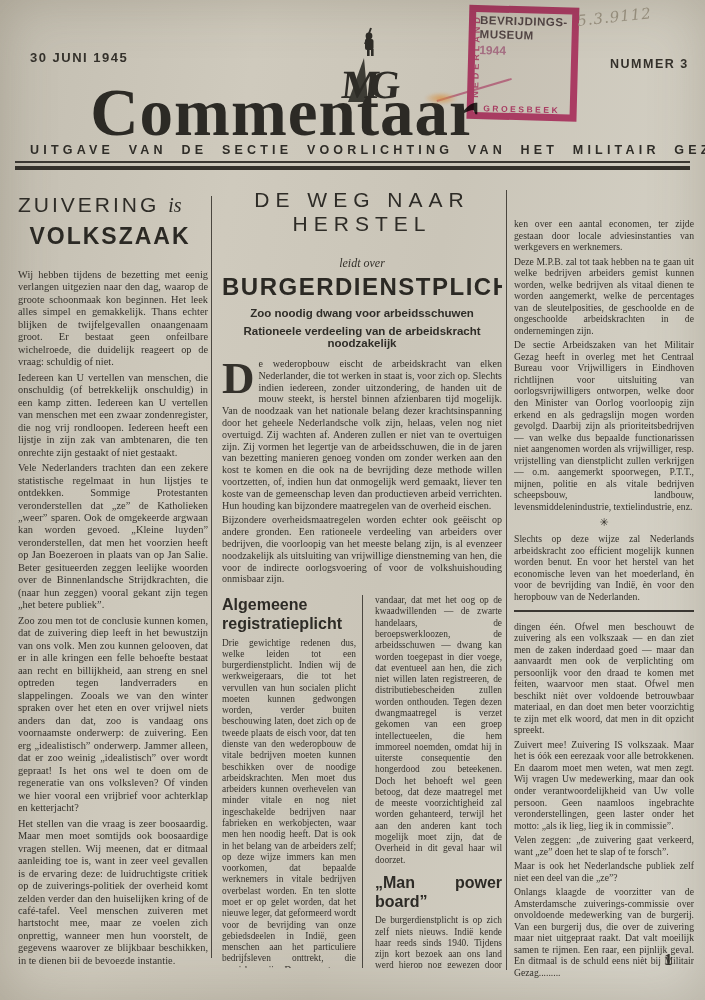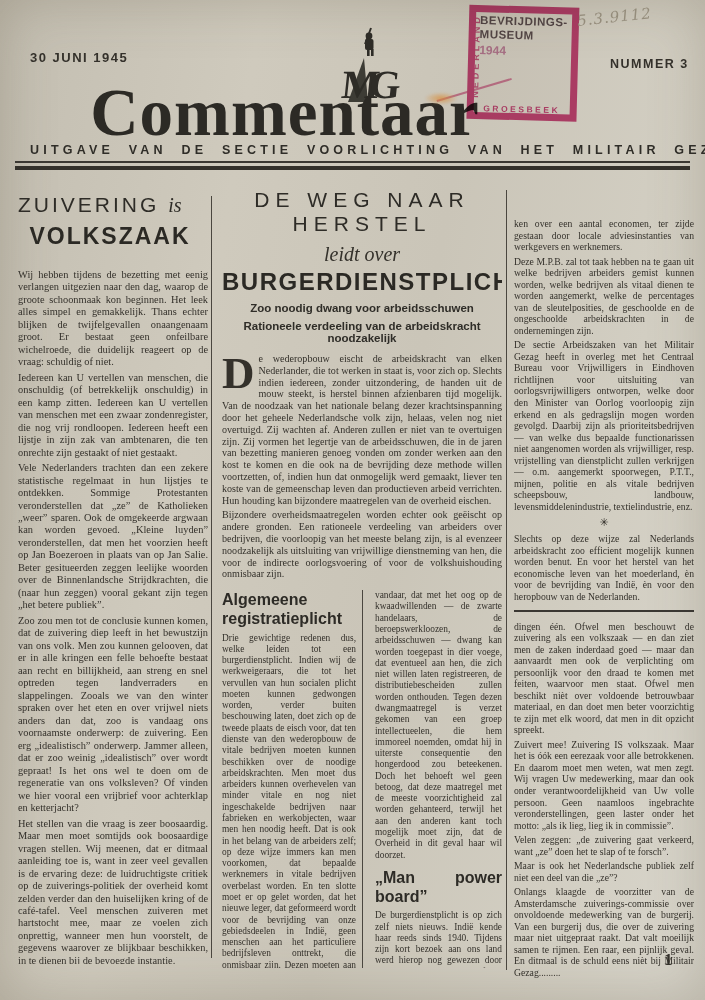--- a/index.html
+++ b/index.html
@@ -41,21 +41,21 @@
   #v3{left:506px;top:190px;height:780px;}
   .bt{text-align:justify;hyphens:auto;}
   .bt p{margin:0 0 3px;}
   #col1{position:absolute;left:18px;top:192px;width:190px;height:772px;overflow:hidden;font-size:10.4px;line-height:1.2;}
   .a1-line1{font-family:"Liberation Sans",sans-serif;font-size:21px;letter-spacing:3px;color:#2e2c27;}
   .a1-line1 .it{font-family:"Liberation Serif",serif;font-style:italic;font-size:20px;letter-spacing:0;text-transform:none;}
   .a1-line2{font-family:"Liberation Sans",sans-serif;font-weight:bold;font-size:23px;letter-spacing:2px;text-align:center;padding-right:6px;margin-top:6px;color:#2b2924;}
   .a1-body{margin-top:18px;}
   #mid{position:absolute;left:222px;top:188px;width:280px;height:780px;display:flex;flex-direction:column;overflow:hidden;}
   .h-line1{font-family:"Liberation Sans",sans-serif;font-size:21px;letter-spacing:6px;text-align:center;color:#2e2c27;}
-  .h-line2{font-family:"Liberation Serif",serif;font-style:italic;font-size:20px;text-align:center;margin-top:7px;}
+  .h-line2{font-family:"Liberation Serif",serif;font-style:italic;font-size:12px;text-align:center;margin-top:20px;}
   .h-line3{font-family:"Liberation Sans",sans-serif;font-weight:bold;font-size:24px;letter-spacing:1.5px;text-align:center;margin-top:2px;color:#2b2924;}
   .deck{font-family:"Liberation Sans",sans-serif;font-weight:bold;font-size:11.5px;text-align:center;margin-top:6px;color:#2f2d28;}
   .intro{margin-top:9px;font-size:10.1px;line-height:1.17;}
   .dropcap{float:left;font-family:"Liberation Serif",serif;font-weight:bold;font-size:45px;line-height:34px;margin:3px 4px 0 0;}
   .midlow{flex:1;display:flex;margin-top:7px;overflow:hidden;font-size:9.4px;line-height:1.2;}
   .mcol2{width:140px;padding-right:6px;box-sizing:border-box;}
   .mcol3{width:140px;padding-left:12px;border-left:1px solid #4a463f;box-sizing:border-box;}
   .subhead{font-family:"Liberation Sans",sans-serif;font-weight:bold;font-size:16px;margin:0 0 4px;color:#2d2b26;}
   .subhead.mt{margin-top:7px;}
   .star{text-align:center;font-size:11px;margin:4px 0;color:#34312b;}

